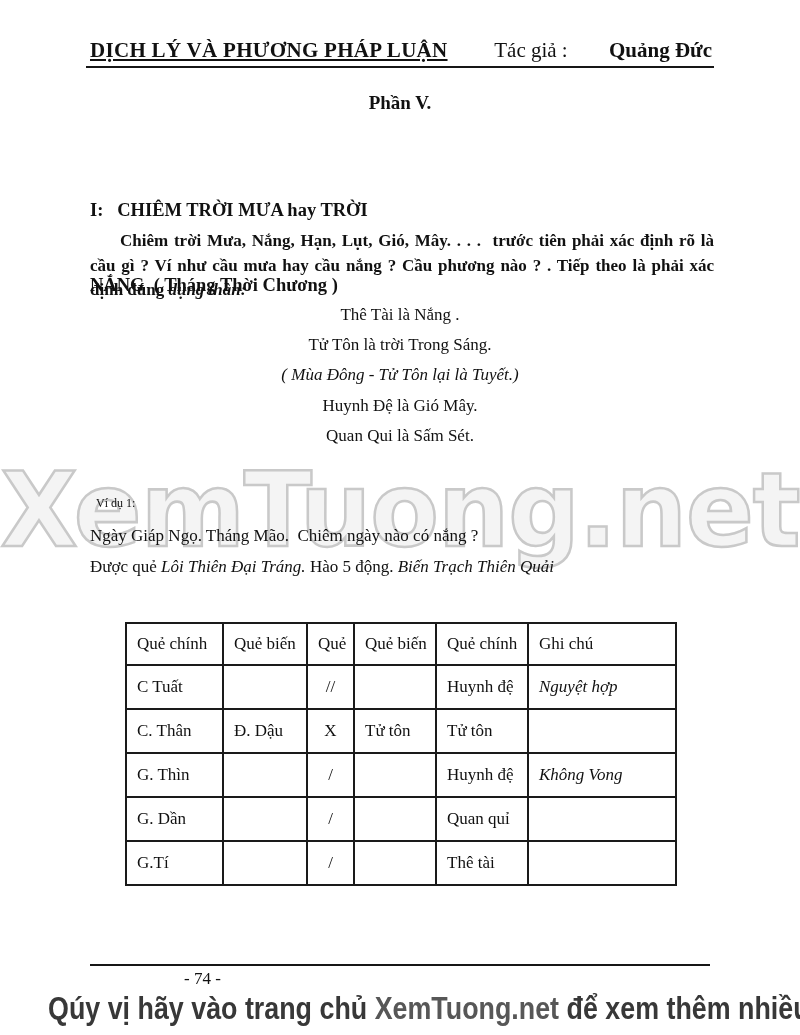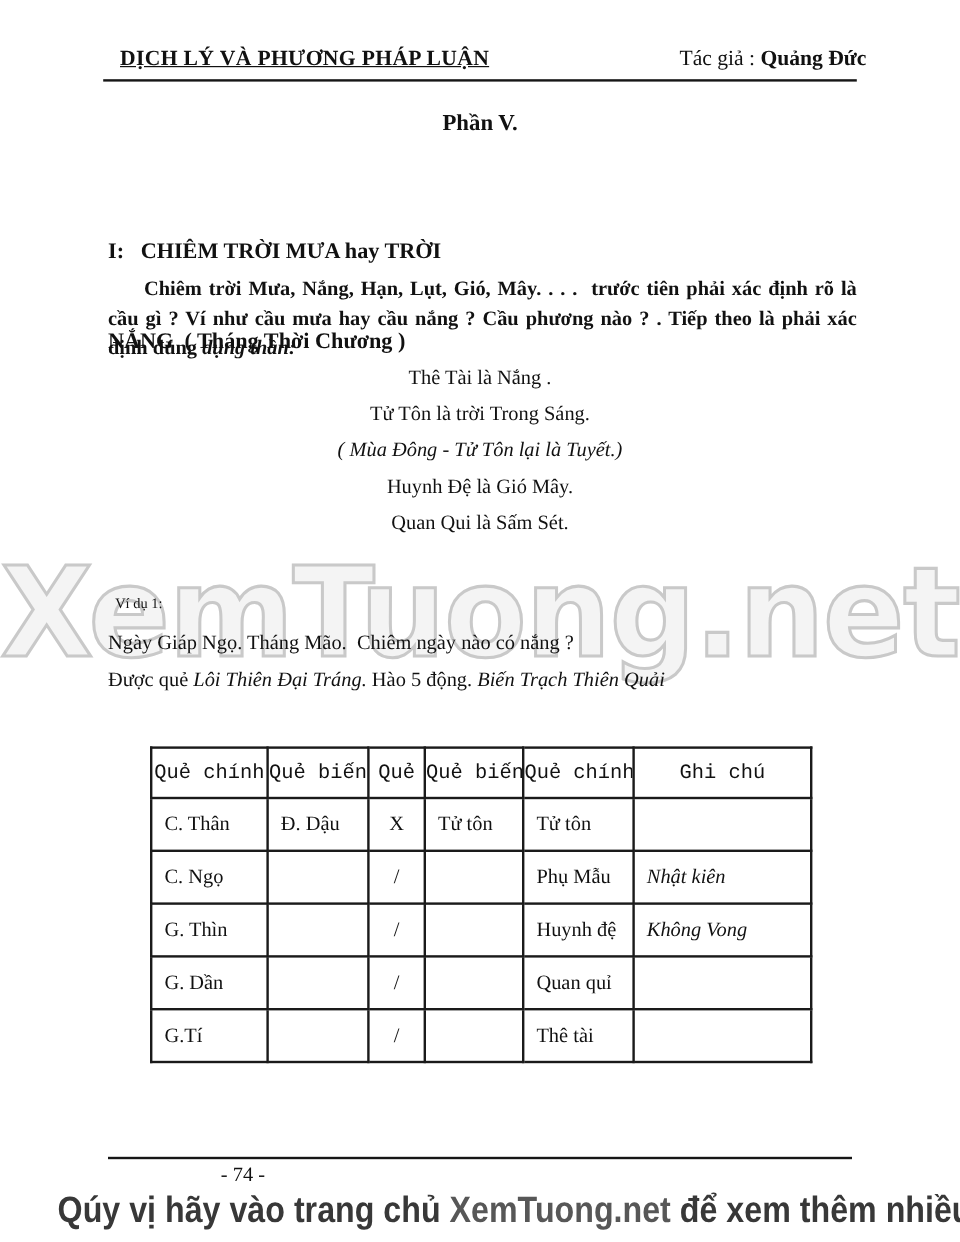--- a/index.html
+++ b/index.html
@@ -25,27 +25,27 @@
     font-size:100px;
     letter-spacing:-1px;
     color:#f4f4f4;
     -webkit-text-stroke:2.5px #c9c9c9;
     white-space:nowrap;
     transform:scaleY(1.04);
   }
 
   
   .header-row {
-    position:absolute; top:38px; left:100px; width:622px;
+    position:absolute; top:38px; left:90px; width:622px;
     display:flex; justify-content:space-between; align-items:baseline;
-    font-size:18px;
+    font-size:21px;
   }
   .doc-title { font-weight:bold; text-decoration:underline; letter-spacing:0.3px; }
   .author { white-space:pre-wrap; }
-  .author b { font-weight:bold; }
+  .author b { font-weight:bold;margin-left:36px; }
   .page-rule {
     position:absolute; top:66px; left:86px; width:628px;
     border-top:2.5px solid #161616;
   }
 
   
   .part-title {
     position:absolute; top:92px; left:0; width:800px;
     text-align:center; font-weight:bold; font-size:19px;
   }
@@ -86,21 +86,21 @@
   table.hexa col.c1{width:97px;} table.hexa col.c2{width:84px;}
   table.hexa col.c3{width:47px;} table.hexa col.c4{width:82px;}
   table.hexa col.c5{width:92px;} table.hexa col.c6{width:148px;}
   table.hexa th, table.hexa td {
     border:2px solid #1a1a1a;
     font-weight:normal;
     padding:0 0 0 10px;
     text-align:left; vertical-align:middle;
     overflow:hidden; white-space:nowrap;
   }
-  table.hexa th { height:42px; text-align:center; padding:0;font-family:Liberation Mono, monospace; }
+  table.hexa th { height:42px; text-align:left; padding:10px; }
   table.hexa td { height:44px; }
   table.hexa td.center { text-align:center; padding:0; }
 
   
   .footer-rule {
     position:absolute; top:964px; left:90px; width:620px;
     border-top:2.5px solid #161616;
   }
   .page-number { position:absolute; top:969px; left:184px; font-size:17px; }
   .banner {
@@ -163,36 +163,36 @@
       <tbody>
           <tr>
         <th>Quẻ chính</th>
         <th>Quẻ biến</th>
         <th>Quẻ</th>
         <th>Quẻ biến</th>
         <th>Quẻ chính</th>
         <th>Ghi chú</th>
       </tr>
       <tr>
+        <td>C Tuất</td>
+        <td></td>
+        <td class="center">//</td>
+        <td></td>
+        <td>Huynh đệ</td>
+        <td class="italic">Nguyệt hợp</td>
+      </tr>
+      <tr>
         <td>C. Thân</td>
         <td>Đ. Dậu</td>
         <td class="center">X</td>
         <td>Tử tôn</td>
         <td>Tử tôn</td>
         <td class="italic"></td>
       </tr>
       <tr>
-        <td>C. Ngọ</td>
-        <td></td>
-        <td class="center">/</td>
-        <td></td>
-        <td>Phụ Mẫu</td>
-        <td class="italic">Nhật kiên</td>
-      </tr>
-      <tr>
         <td>G. Thìn</td>
         <td></td>
         <td class="center">/</td>
         <td></td>
         <td>Huynh đệ</td>
         <td class="italic">Không Vong</td>
       </tr>
       <tr>
         <td>G. Dần</td>
         <td></td>

